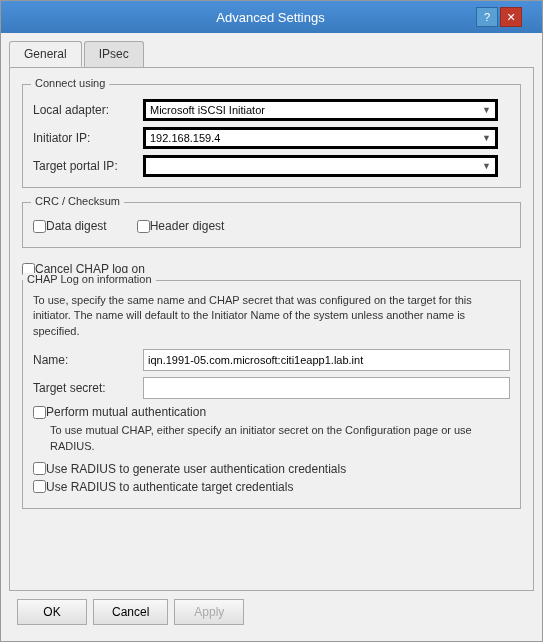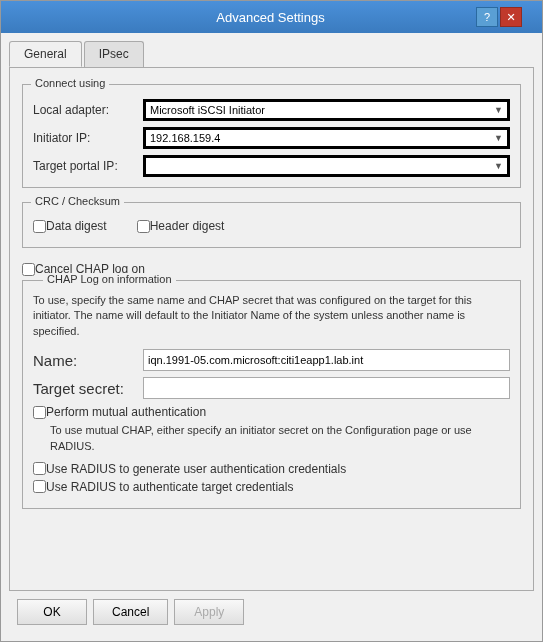--- a/index.html
+++ b/index.html
@@ -92,21 +92,21 @@
       background: #f0f0f0;
       flex: 1;
       padding: 12px;
       overflow-y: auto;
       display: flex;
       flex-direction: column;
       gap: 10px;
     }
     .group-box {
       border: 1px solid #aaa;
-      padding: 8px 10px 10px 10px;
+      padding: 8px 22px 10px 10px;
       position: relative;
       margin-top: 4px;
     }
     .group-box-title {
       position: absolute;
       top: -8px;
       left: 8px;
       background: #f0f0f0;
       padding: 0 4px;
       font-size: 11px;
@@ -167,21 +167,21 @@
       margin-bottom: 4px;
     }
     .chap-section {
       border: 1px solid #aaa;
       padding: 8px 10px 10px 10px;
       position: relative;
     }
     .chap-section-title {
       position: absolute;
       top: -8px;
-      left: 20px;
+      left: 0;
       background: #f0f0f0;
       padding: 0 4px;
       font-size: 11px;
       color: #333;
     }
     .bottom-buttons {
       display: flex;
       gap: 6px;
       padding: 8px 8px 8px 8px;
       flex-shrink: 0;
@@ -207,21 +207,21 @@
     .standalone-checkbox {
       margin-top: 4px;
     }
     .input-row {
       display: flex;
       align-items: center;
       margin-bottom: 6px;
     }
     .input-label {
       width: 110px;
-      font-size: 15px;
+      font-size: 12px;
       color: #333;
     }
     .input-text {
       flex: 1;
       height: 22px;
       border: 1px solid #aaa;
       background: white;
       padding: 0 4px;
       font-size: 11px;
     }

